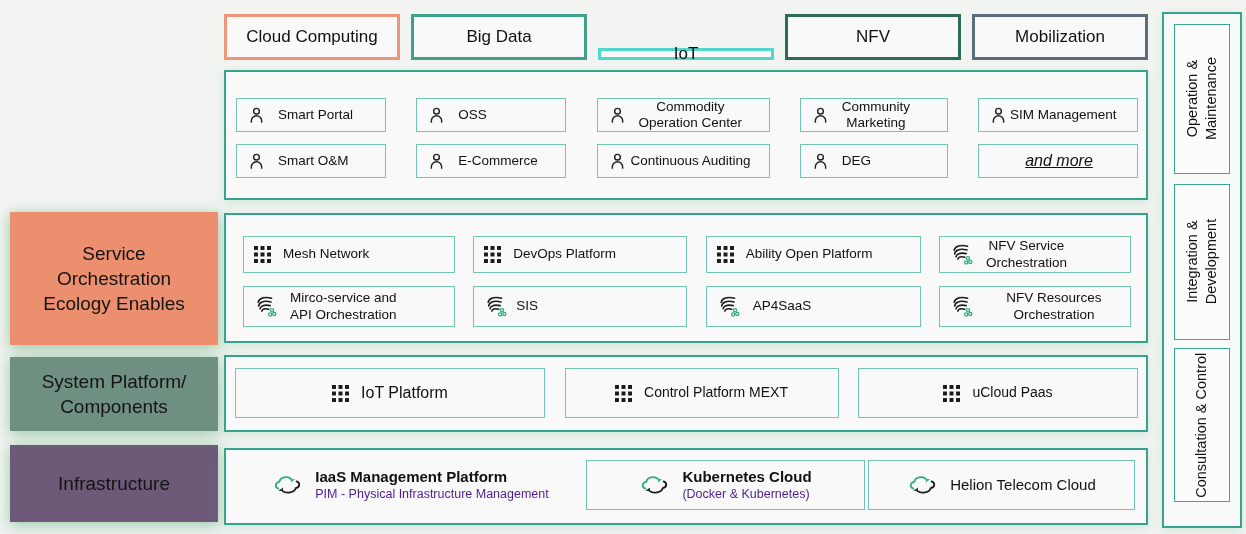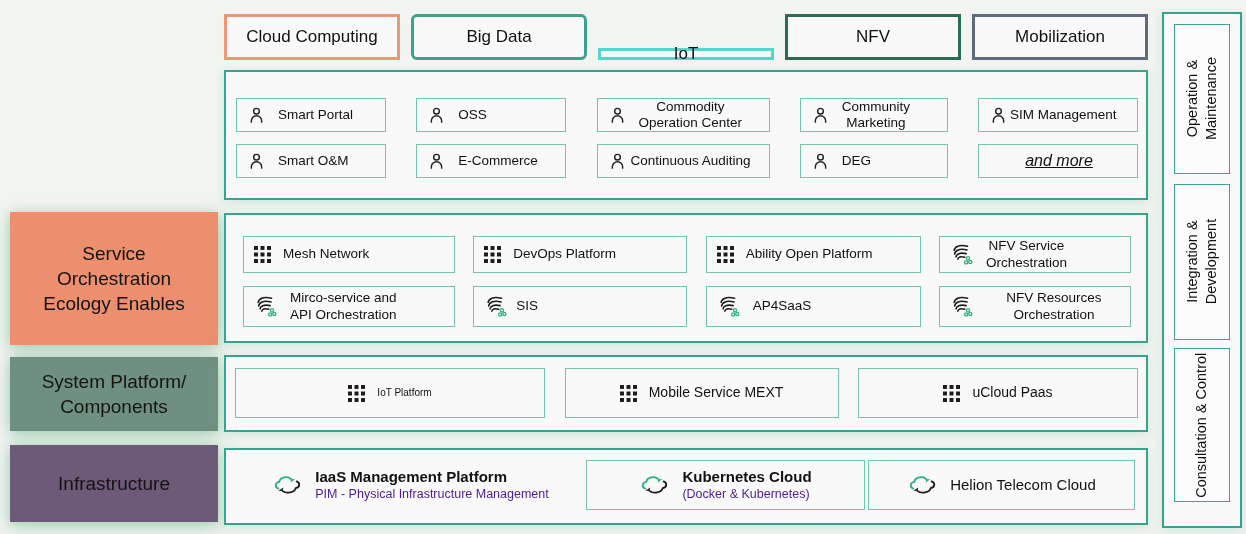--- a/index.html
+++ b/index.html
@@ -52,21 +52,21 @@
   <div class="lblock" style="top: 357px; height: 74px; background-color: rgb(111, 144, 128);"><span>System Platform/
 Components</span></div>
   <div class="lblock" style="top: 445px; height: 77px; background-color: rgb(109, 90, 120);"><span>Infrastructure</span></div>
 
   <div class="center">
 
     <div class="toprow">
       <div class="topbox" style="border-color: rgb(236, 151, 121);">
           <span>Cloud Computing</span>
         </div>
-      <div class="topbox" style="border-color: rgb(65, 160, 138); border-radius: 6px;">
+      <div class="topbox" style="border-color: rgb(65, 160, 138);">
           <span>Big Data</span>
         </div>
       <div class="topbox" style="border-color: rgb(79, 216, 203); margin-top: 34px;">
           <span>IoT</span>
         </div>
       <div class="topbox" style="border-color: rgb(46, 107, 85);">
           <span>NFV</span>
         </div>
       <div class="topbox" style="border-color: rgb(93, 107, 124);">
           <span>Mobilization</span>
@@ -253,21 +253,21 @@
               <circle cx="17.5" cy="21" r="1.7" stroke="#2fae7d" stroke-width="1.4"></circle>
             </svg>
           <span class="lbl" style="flex:1;">NFV Resources
 Orchestration</span>
           </div>
       </div>
     </div>
 
     <div class="cframe" style="top:355px;height:77px;">
       <div class="grid" style="left:9px;top:11px;width:903px;grid-template-columns:310px 274px 280px;grid-auto-rows:50px;">
-        <div class="ibox center-content" style="font-size:10px;">
+        <div class="ibox center-content" style="font-size:16px;">
           <svg viewBox="0 0 18 18" width="17" height="17" fill="#1c1c1c">
               <rect x="0" y="0" width="4.2" height="4.2"></rect>
               <rect x="6.9" y="0" width="4.2" height="4.2"></rect>
               <rect x="13.8" y="0" width="4.2" height="4.2"></rect>
               <rect x="0" y="6.9" width="4.2" height="4.2"></rect>
               <rect x="6.9" y="6.9" width="4.2" height="4.2"></rect>
               <rect x="13.8" y="6.9" width="4.2" height="4.2"></rect>
               <rect x="0" y="13.8" width="4.2" height="4.2"></rect>
               <rect x="6.9" y="13.8" width="4.2" height="4.2"></rect>
               <rect x="13.8" y="13.8" width="4.2" height="4.2"></rect>
@@ -279,21 +279,21 @@
               <rect x="0" y="0" width="4.2" height="4.2"></rect>
               <rect x="6.9" y="0" width="4.2" height="4.2"></rect>
               <rect x="13.8" y="0" width="4.2" height="4.2"></rect>
               <rect x="0" y="6.9" width="4.2" height="4.2"></rect>
               <rect x="6.9" y="6.9" width="4.2" height="4.2"></rect>
               <rect x="13.8" y="6.9" width="4.2" height="4.2"></rect>
               <rect x="0" y="13.8" width="4.2" height="4.2"></rect>
               <rect x="6.9" y="13.8" width="4.2" height="4.2"></rect>
               <rect x="13.8" y="13.8" width="4.2" height="4.2"></rect>
             </svg>
-          <span class="lbl">Mobile Service MEXT</span>
+          <span class="lbl">Control Platform MEXT</span>
           </div>
         <div class="ibox center-content" style="font-size:14px;">
           <svg viewBox="0 0 18 18" width="17" height="17" fill="#1c1c1c">
               <rect x="0" y="0" width="4.2" height="4.2"></rect>
               <rect x="6.9" y="0" width="4.2" height="4.2"></rect>
               <rect x="13.8" y="0" width="4.2" height="4.2"></rect>
               <rect x="0" y="6.9" width="4.2" height="4.2"></rect>
               <rect x="6.9" y="6.9" width="4.2" height="4.2"></rect>
               <rect x="13.8" y="6.9" width="4.2" height="4.2"></rect>
               <rect x="0" y="13.8" width="4.2" height="4.2"></rect>

